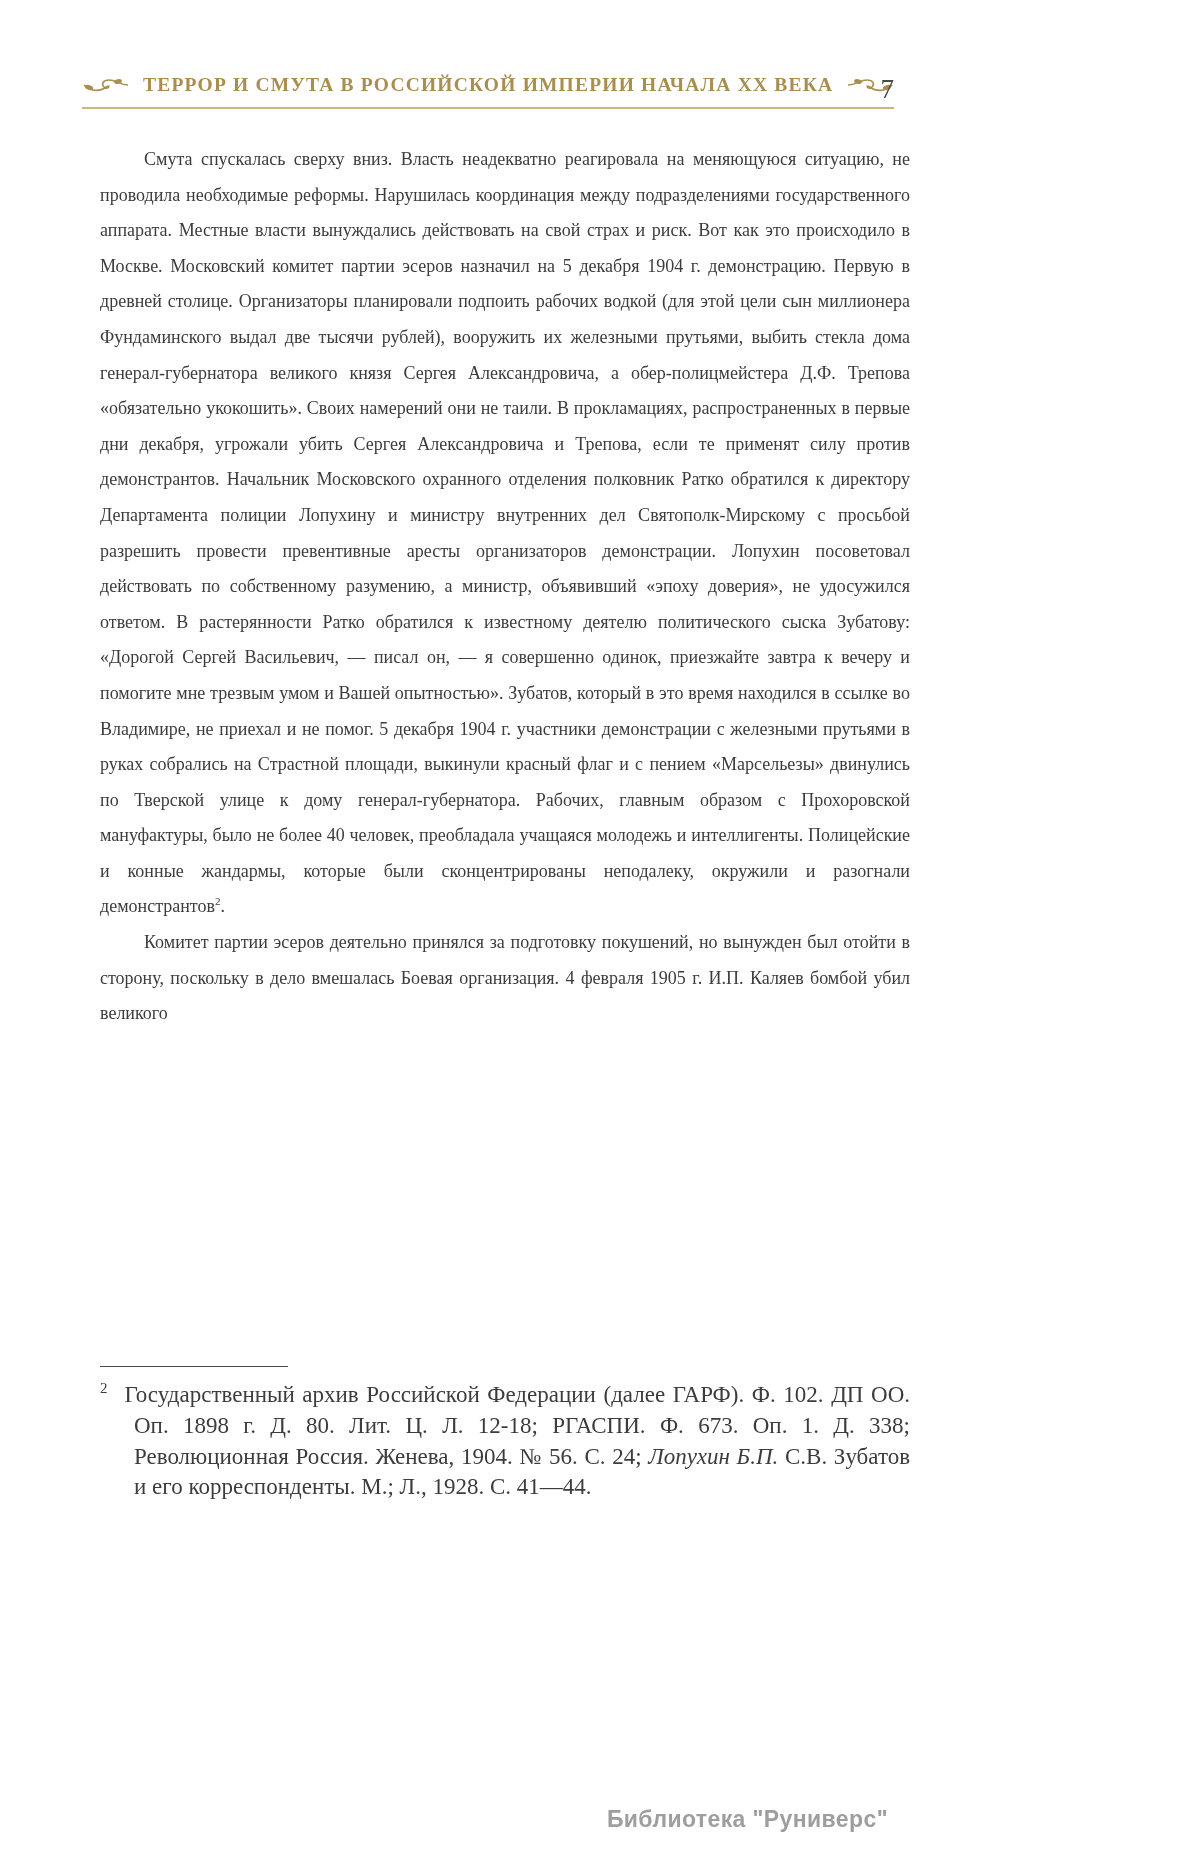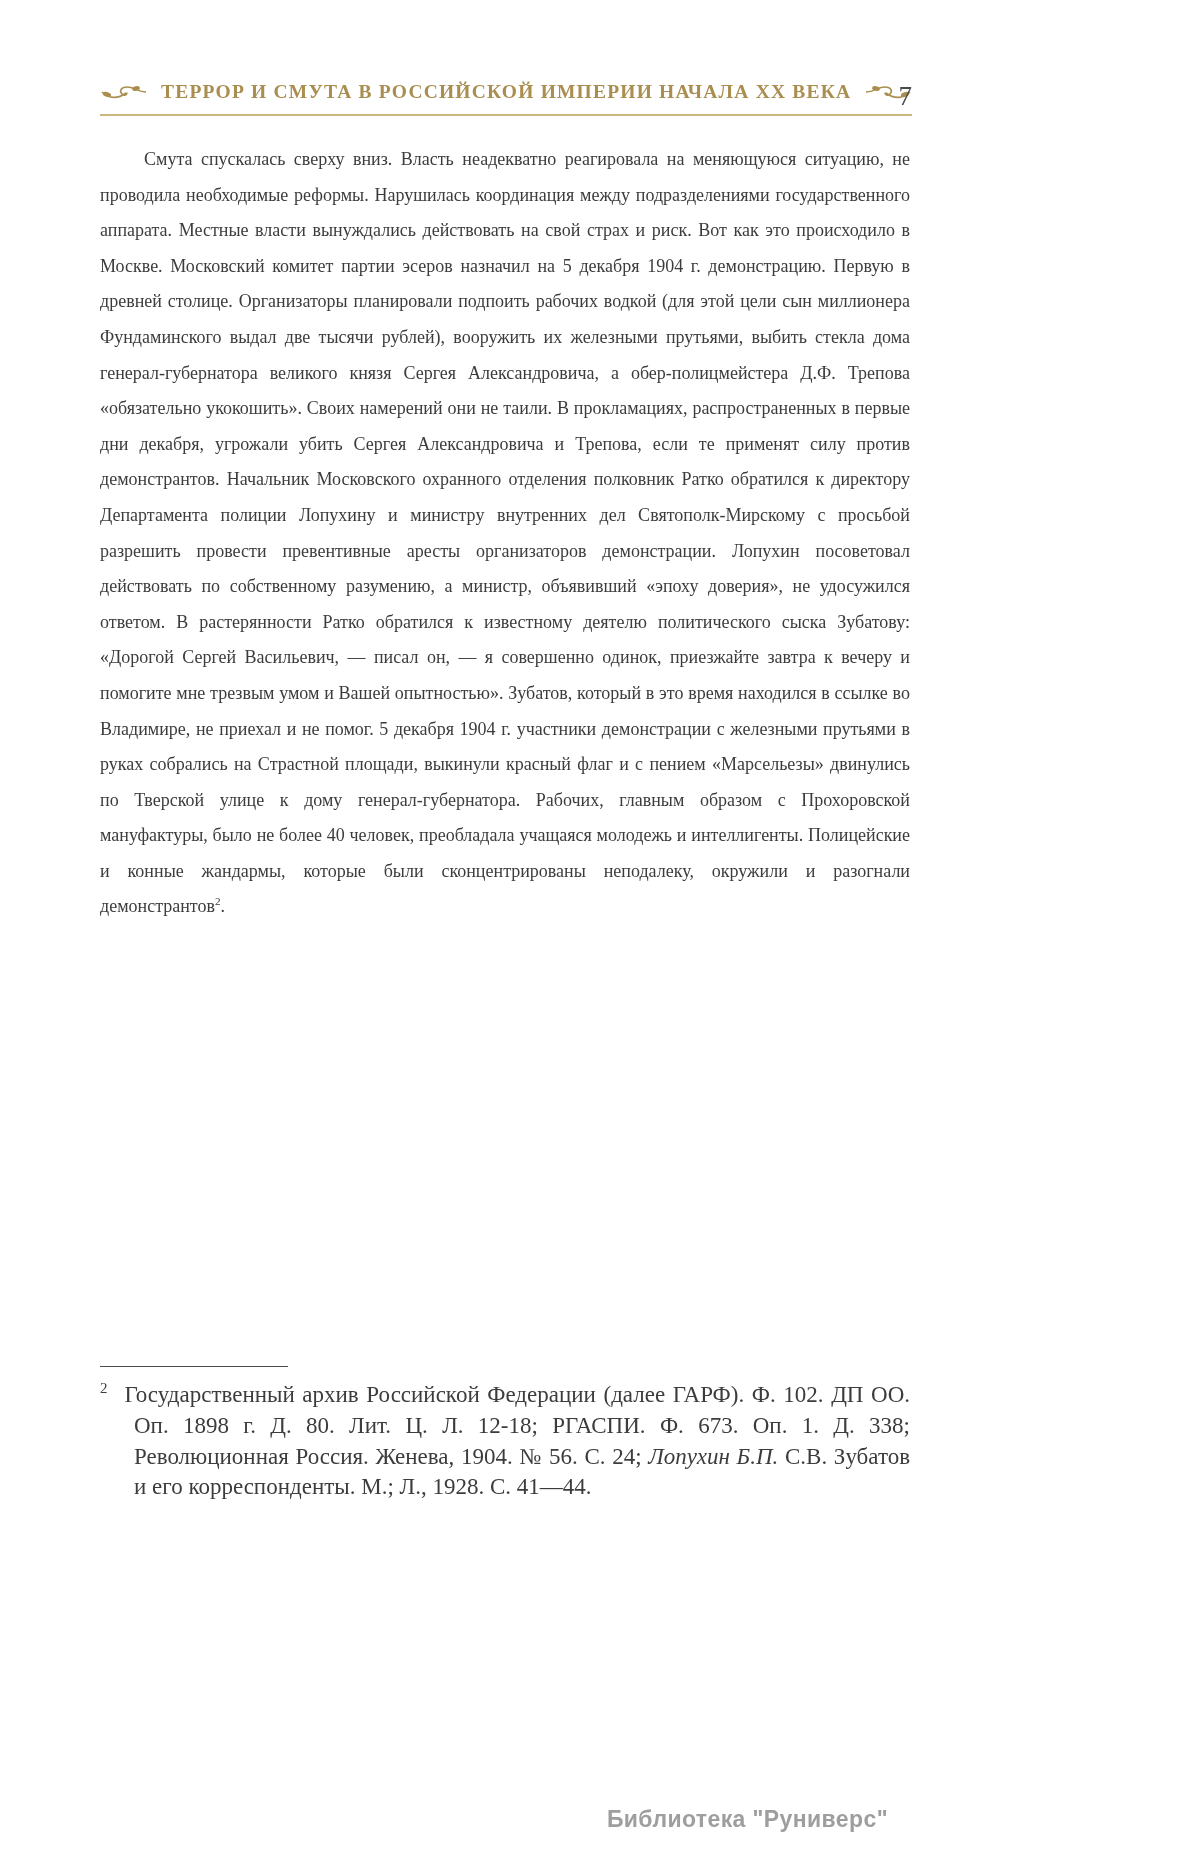--- a/index.html
+++ b/index.html
@@ -9,23 +9,22 @@
     width:1200px;
     height:1870px;
     background:#ffffff;
     font-family:"Liberation Serif", serif;
     color:#3c3c3c;
     overflow:hidden;
   }
   
   .page-header {
     position:absolute;
-    top:74px; left:100px; width:810px;
+    top:74px; left:82px; width:810px;
     text-align:center;
-    margin-top:7px;
   }
   .header-inner {
     display:inline-block;
     padding-bottom:11px;
     border-bottom:2px solid #ccb77d;
   }
   .header-row { display:flex; align-items:center; justify-content:center; gap:13px; }
   .header-title {
     font-size:19.5px;
     font-weight:bold;
@@ -108,20 +107,21 @@
               <ellipse cx="36" cy="6.5" rx="4" ry="2.2" fill="#a98e50" transform="rotate(-12 36 6.5)"></ellipse>
             </svg>
           </span>
       </div>
     </div>
     <span class="page-number">7</span>
   </header>
 
   <main class="body-text">
     <p class="para"><span>Смута спускалась сверху вниз. Власть неадекватно реагировала на меняющуюся ситуацию, не проводила необходимые реформы. Нарушилась координация между подразделениями государственного аппарата. Местные власти вынуждались действовать на свой страх и риск. Вот как это происходило в Москве. Московский комитет партии эсеров назначил на 5 декабря 1904 г. демонстрацию. Первую в древней столице. Организаторы планировали подпоить рабочих водкой (для этой цели сын миллионера Фундаминского выдал две тысячи рублей), вооружить их железными прутьями, выбить стекла дома генерал-губернатора великого князя Сергея Александровича, а обер-полицмейстера Д.Ф. Трепова «обязательно укокошить». Своих намерений они не таили. В прокламациях, распространенных в первые дни декабря, угрожали убить Сергея Александровича и Трепова, если те применят силу против демонстрантов. Начальник Московского охранного отделения полковник Ратко обратился к директору Департамента полиции Лопухину и министру внутренних дел Святополк-Мирскому с просьбой разрешить провести превентивные аресты организаторов демонстрации. Лопухин посоветовал действовать по собственному разумению, а министр, объявивший «эпоху доверия», не удосужился ответом. В растерянности Ратко обратился к известному деятелю политического сыска Зубатову: «Дорогой Сергей Васильевич, — писал он, — я совершенно одинок, приезжайте завтра к вечеру и помогите мне трезвым умом и Вашей опытностью». Зубатов, который в это время находился в ссылке во Владимире, не приехал и не помог. 5 декабря 1904 г. участники демонстрации с железными прутьями в руках собрались на Страстной площади, выкинули красный флаг и с пением «Марсельезы» двинулись по Тверской улице к дому генерал-губернатора. Рабочих, главным образом с Прохоровской мануфактуры, было не более 40 человек, преобладала учащаяся молодежь и интеллигенты. Полицейские и конные жандармы, которые были сконцентрированы неподалеку, окружили и разогнали демонстрантов</span><sup class="fnref">2</sup><span>.</span></p>
+    <p class="para">Комитет партии эсеров деятельно принялся за подготовку покушений, но вынужден был отойти в сторону, поскольку в дело вмешалась Боевая организация. 4 февраля 1905 г. И.П. Каляев бомбой убил великого</p>
   </main>
 
   <footer class="footnote-block">
     <div class="footnote-rule"></div>
     <p class="footnote"><sup class="fnmark">2</sup><span>Государственный архив Российской Федерации (далее ГАРФ). Ф. 102. ДП ОО. Оп. 1898 г. Д. 80. Лит. Ц. Л. 12-18; РГАСПИ. Ф. 673. Оп. 1. Д. 338; Революционная Россия. Женева, 1904. № 56. С. 24; </span><span class="italic">Лопухин Б.П.</span><span> С.В. Зубатов и его корреспонденты. М.; Л., 1928. С. 41—44.</span></p>
   </footer>
 
   <div class="watermark">Библиотека "Руниверс"</div>
 
 </div>

